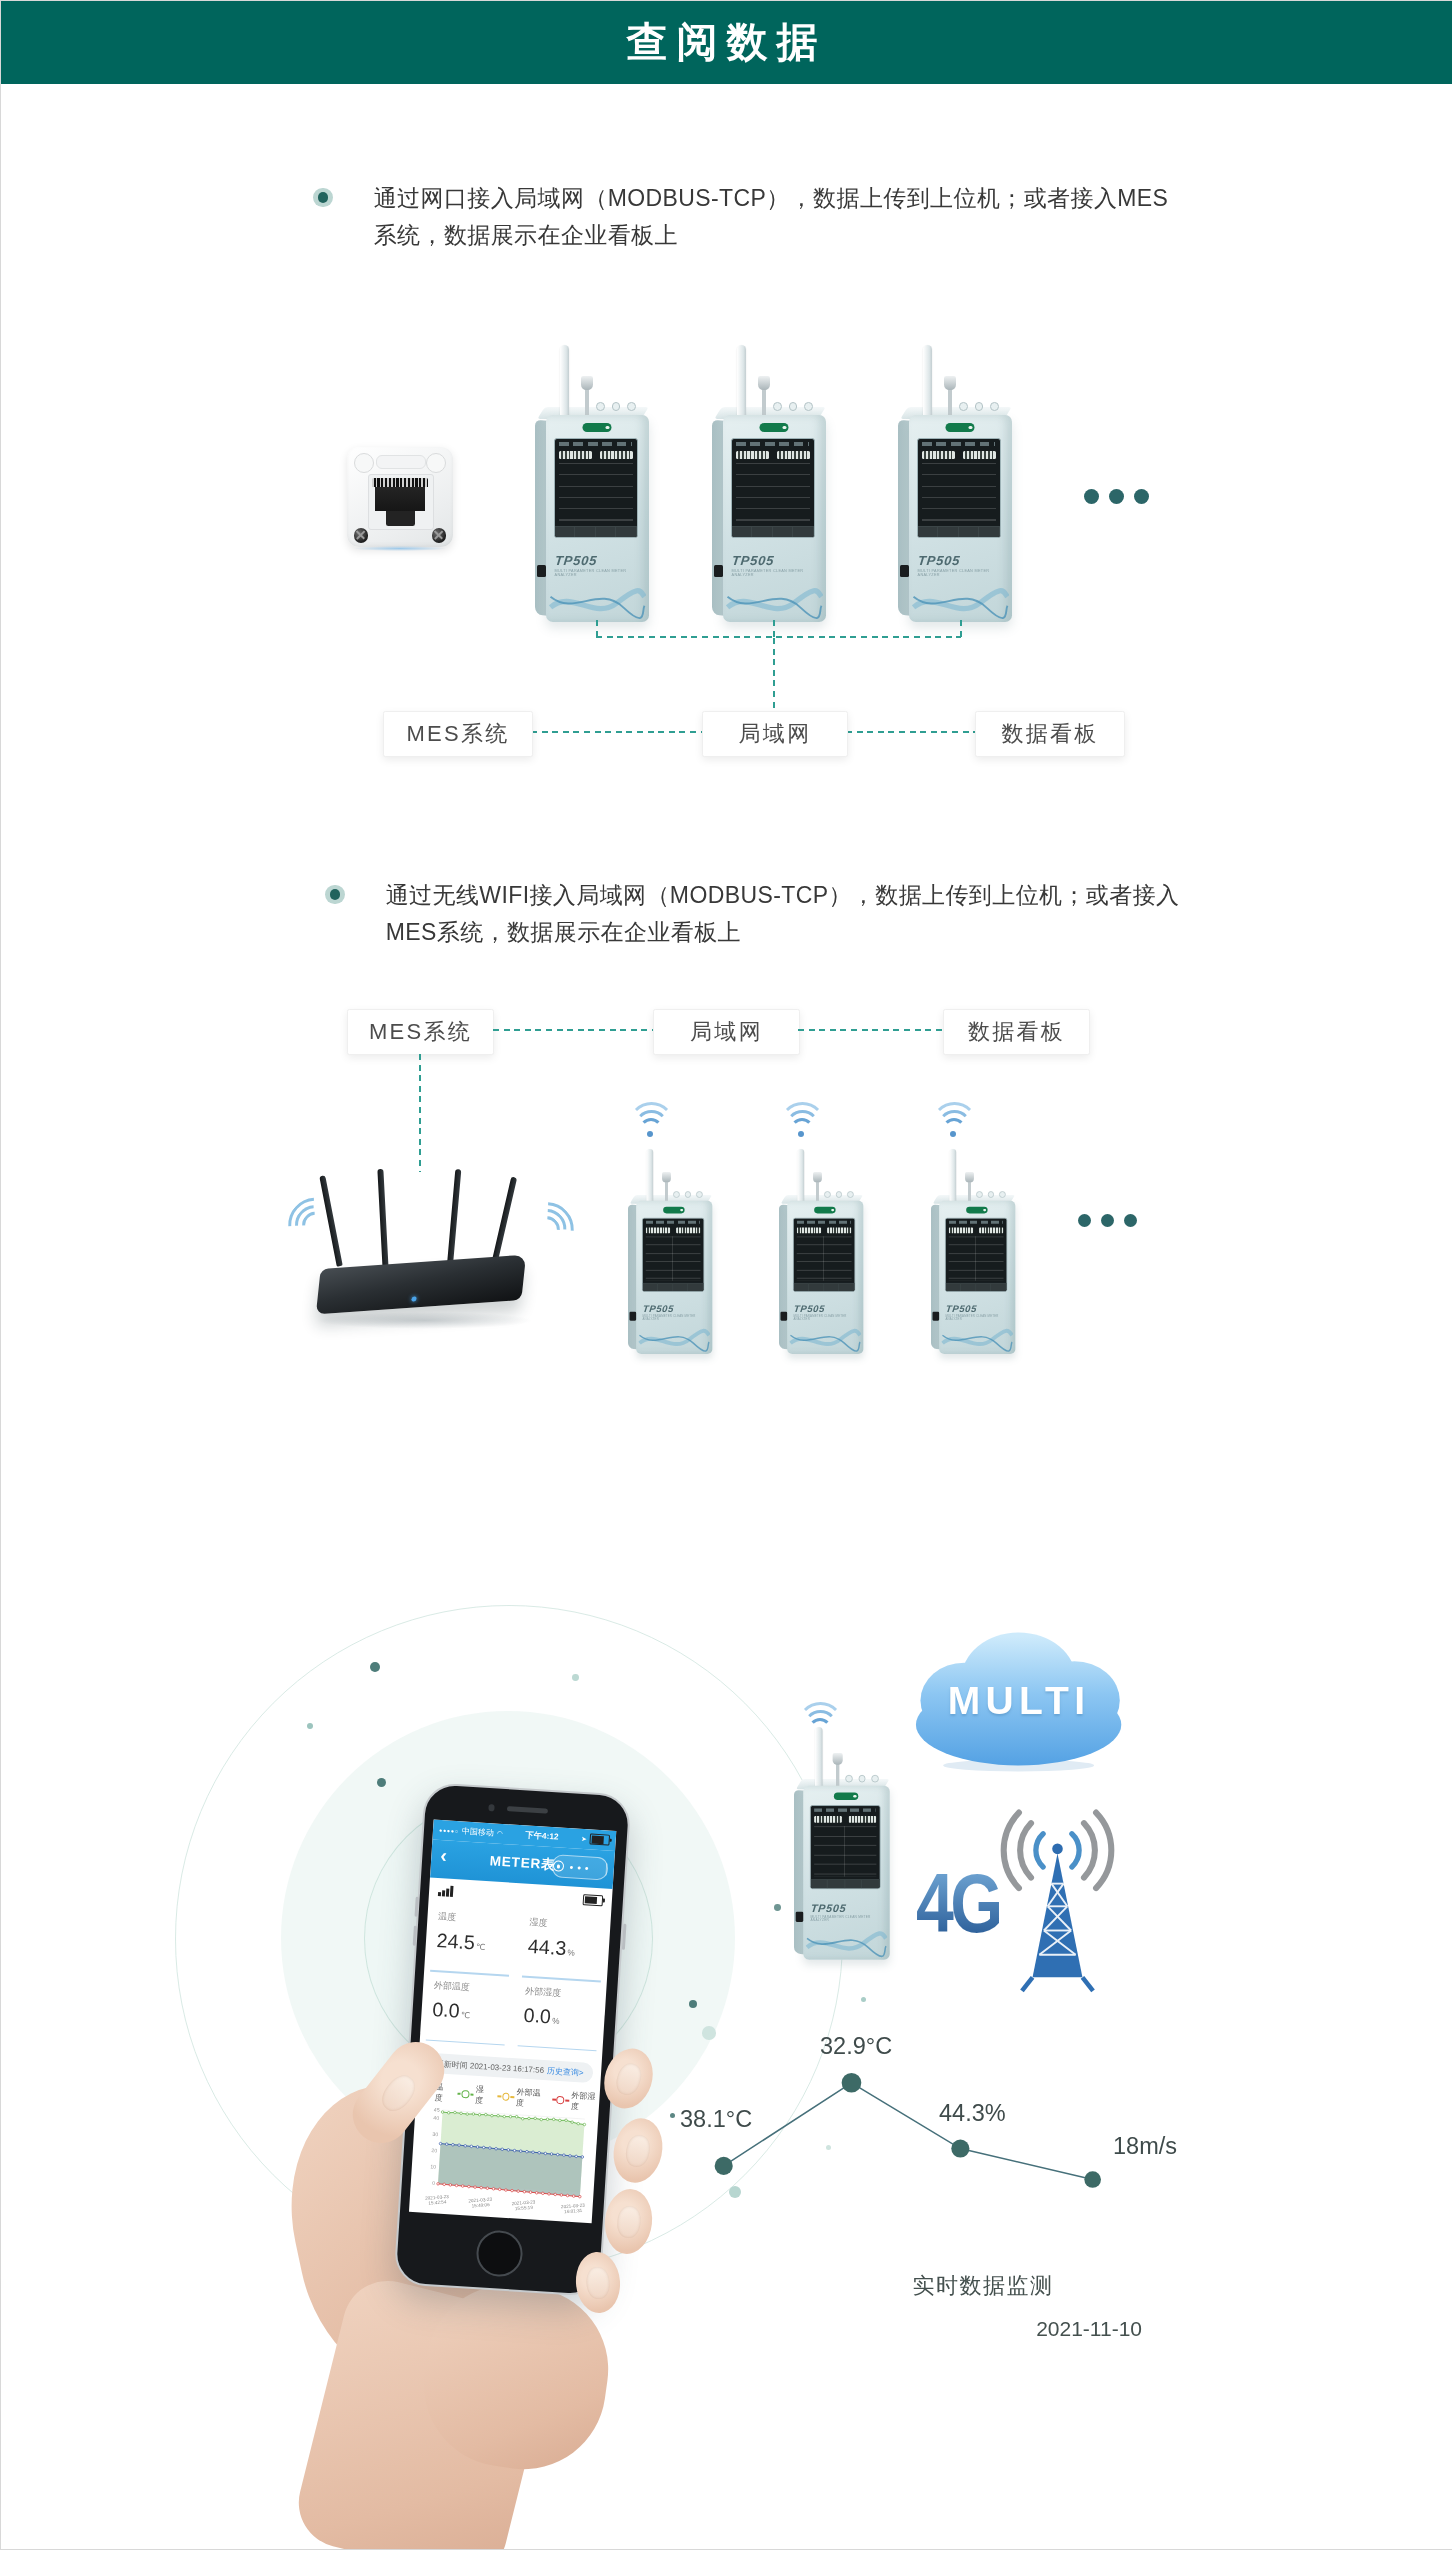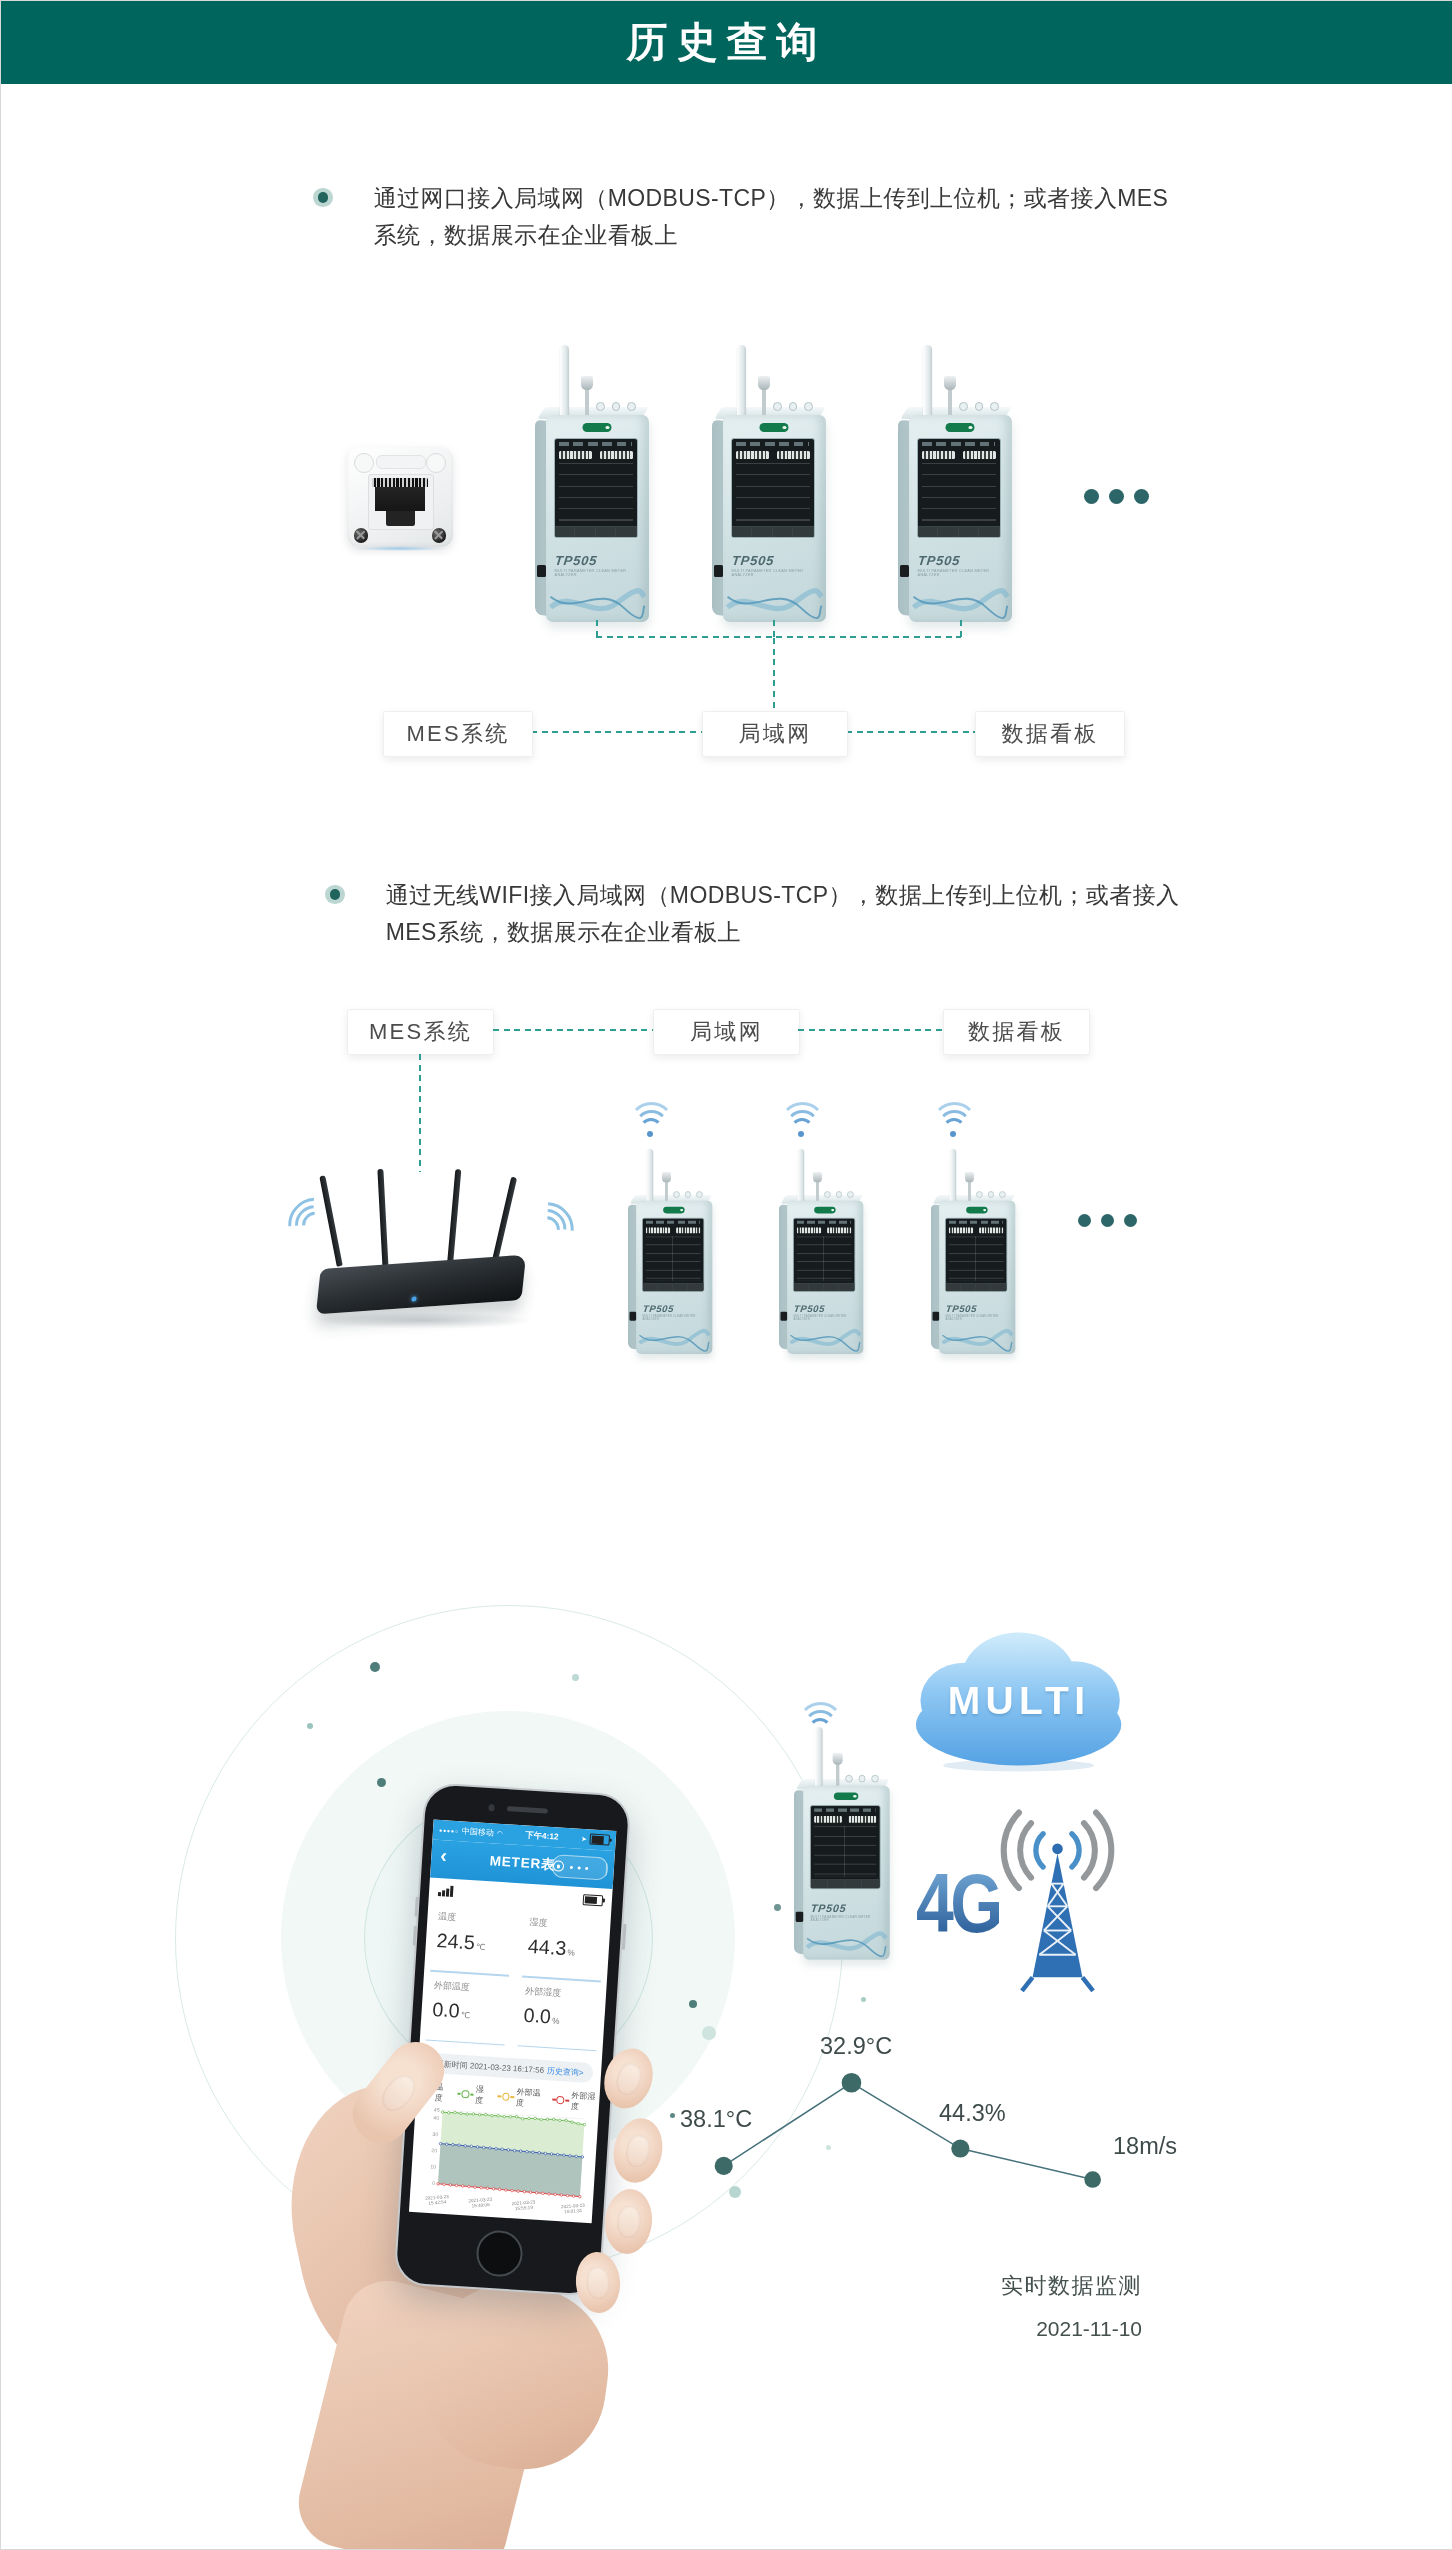--- a/index.html
+++ b/index.html
@@ -159,30 +159,30 @@
   .lgi{display:flex;align-items:center;font-size:8px;color:#555;}
   .lgi em{width:3.8px;height:1.5px;display:block;}
   .lgi i{width:6.8px;height:6.8px;border:1.5px solid;border-radius:50%;display:block;margin:0 0.8px;}
   .lgi b{font-weight:normal;margin-left:2.3px;}
   .pchart{margin:3px 0 0 4.5px;}
   .pfoot{padding:1.5px 7.6px 0;}
   .pfoot .fr{display:flex;justify-content:space-between;font-size:8.7px;color:#333;}
   
   .dplabel{position:absolute;font-size:23.5px;color:#3f4b4b;}
   .caption{position:absolute;right:310px;width:318px;text-align:right;color:#44504e;}
-  .caption .l1{font-size:22px;letter-spacing:1.5px;}
+  .caption .l1{font-size:22px;letter-spacing:1.5px;text-align:center;}
   .caption .l2{font-size:21px;margin-top:16px;}
 </style>
 </head>
 <body>
 
 <div class="page">
 
   <div class="hdr">
-    <div class="t">历史查询</div>
+    <div class="t">查阅数据</div>
   </div>
 
   <div class="brow" style="left:312px;top:179px;width:893px;">
     <span class="bdot"></span>
     <div class="btxt">通过网口接入局域网（MODBUS-TCP），数据上传到上位机；或者接入MES
 系统，数据展示在企业看板上</div>
   </div>
 
   <div class="eth">
     <i class="c1"></i>

